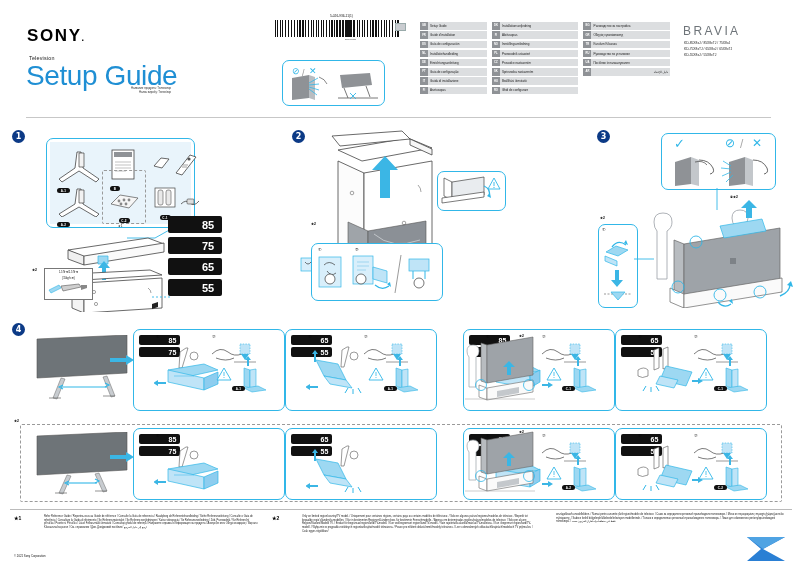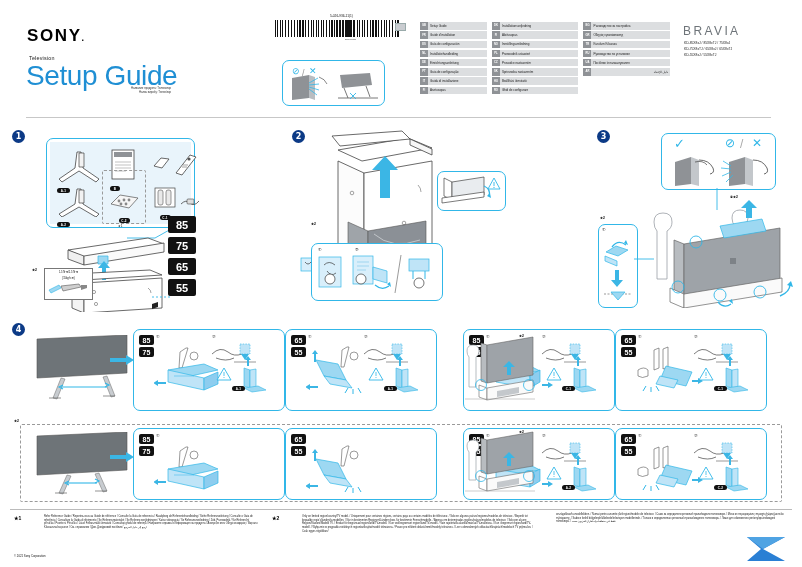--- a/index.html
+++ b/index.html
@@ -5,21 +5,21 @@
   html,body{margin:0;padding:0;background:#ffffff;}
   body{width:802px;height:567px;position:relative;overflow:hidden;
        font-family:"Liberation Sans",sans-serif;color:#000;}
   .pg{position:absolute;left:0;top:0;width:802px;height:567px;}
 
   
   .abs{position:absolute;}
   .bluebox{border:1.1px solid #31b7e8;border-radius:7px;background:#fff;}
   .dashbox{border:1px dashed #9a9a9a;border-radius:2px;}
   .sqbadge{background:#111;color:#fff;font-weight:bold;display:flex;
-           align-items:center;justify-content:center;border-radius:2px;}
+           align-items:center;justify-content:center;border-radius:2px;padding-left:26px;}
   .tiny{font-size:2.6px;line-height:1.42;color:#1a1a1a;}
   .partlbl{background:#111;color:#fff;font-size:3px;font-weight:bold;
            border-radius:4px;display:flex;align-items:center;justify-content:center;
            letter-spacing:.2px;}
 
   
   #sony-logo{left:27px;top:26px;font-size:17px;font-weight:bold;letter-spacing:1.6px;
              font-family:"Liberation Sans",sans-serif;}
   #sony-logo .dot{font-size:9px;}
   #tv-word{left:29px;top:55px;font-size:5.4px;color:#222;letter-spacing:.2px;}

